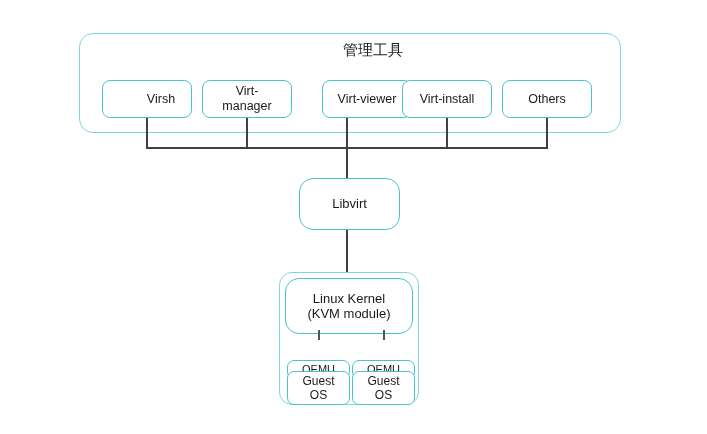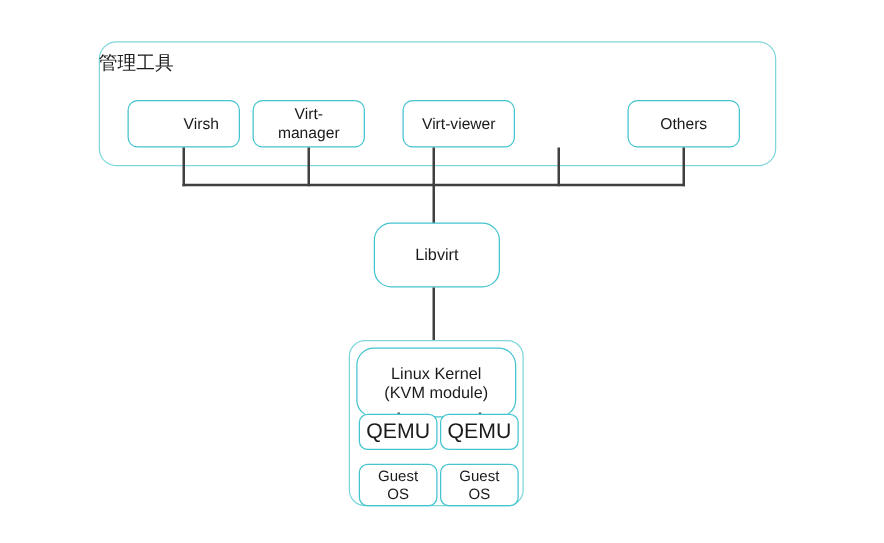--- a/index.html
+++ b/index.html
@@ -49,24 +49,25 @@
     left: 79px;
     top: 33px;
     width: 542px;
     height: 100px;
   }
   #tools-group-title {
     position: absolute;
     left: 79px;
     top: 41px;
     width: 542px;
-    text-align: left;
+    text-align: center;
     font-size: 15px;
     color: #1a1a1a;
     font-family: "DejaVu Sans", "Liberation Sans", sans-serif;
+    padding-left: 23px;
   }
   .tool-node {
     top: 80px;
     width: 90px;
     height: 38px;
     font-size: 12.5px;
     border-radius: 8px;
   }
   #tool-virsh        { left: 102px; padding-left: 28px; }
   #tool-virt-manager { left: 202px; }
@@ -92,24 +93,24 @@
     border-radius: 13px;
   }
   #kernel-node {
     left: 285px;
     top: 278px;
     width: 128px;
     height: 56px;
     font-size: 13px;
   }
   .qemu-node {
-    top: 331px;
+    top: 360px;
     width: 63px;
-    height: 29px;
-    font-size: 17px;
+    height: 19px;
+    font-size: 11px;
     border-radius: 7px;
   }
   #qemu-left  { left: 287px; }
   #qemu-right { left: 352px; }
   .guest-node {
     top: 371px;
     width: 63px;
     height: 34px;
     font-size: 12px;
     border-radius: 7px;
@@ -135,20 +136,21 @@
 
   <div id="tools-group-title">管理工具</div>
 
   <div class="node tool-node" id="tool-virsh">Virsh</div>
 
   <div class="node tool-node" id="tool-virt-manager">Virt-
 manager</div>
 
   <div class="node tool-node" id="tool-virt-viewer">Virt-viewer</div>
 
+  <div class="node tool-node" id="tool-virt-install">Virt-install</div>
 
   <div class="node tool-node" id="tool-others">Others</div>
 
   <div class="conn conn-v" style="left:146px; top:118px; height:31px;"></div>
   <div class="conn conn-v" style="left:246px; top:118px; height:31px;"></div>
   <div class="conn conn-v" style="left:346px; top:118px; height:31px;"></div>
   <div class="conn conn-v" style="left:446px; top:118px; height:31px;"></div>
   <div class="conn conn-v" style="left:546px; top:118px; height:31px;"></div>
 
   <div class="conn conn-h" style="left:146px; top:147px; width:402px;"></div>

